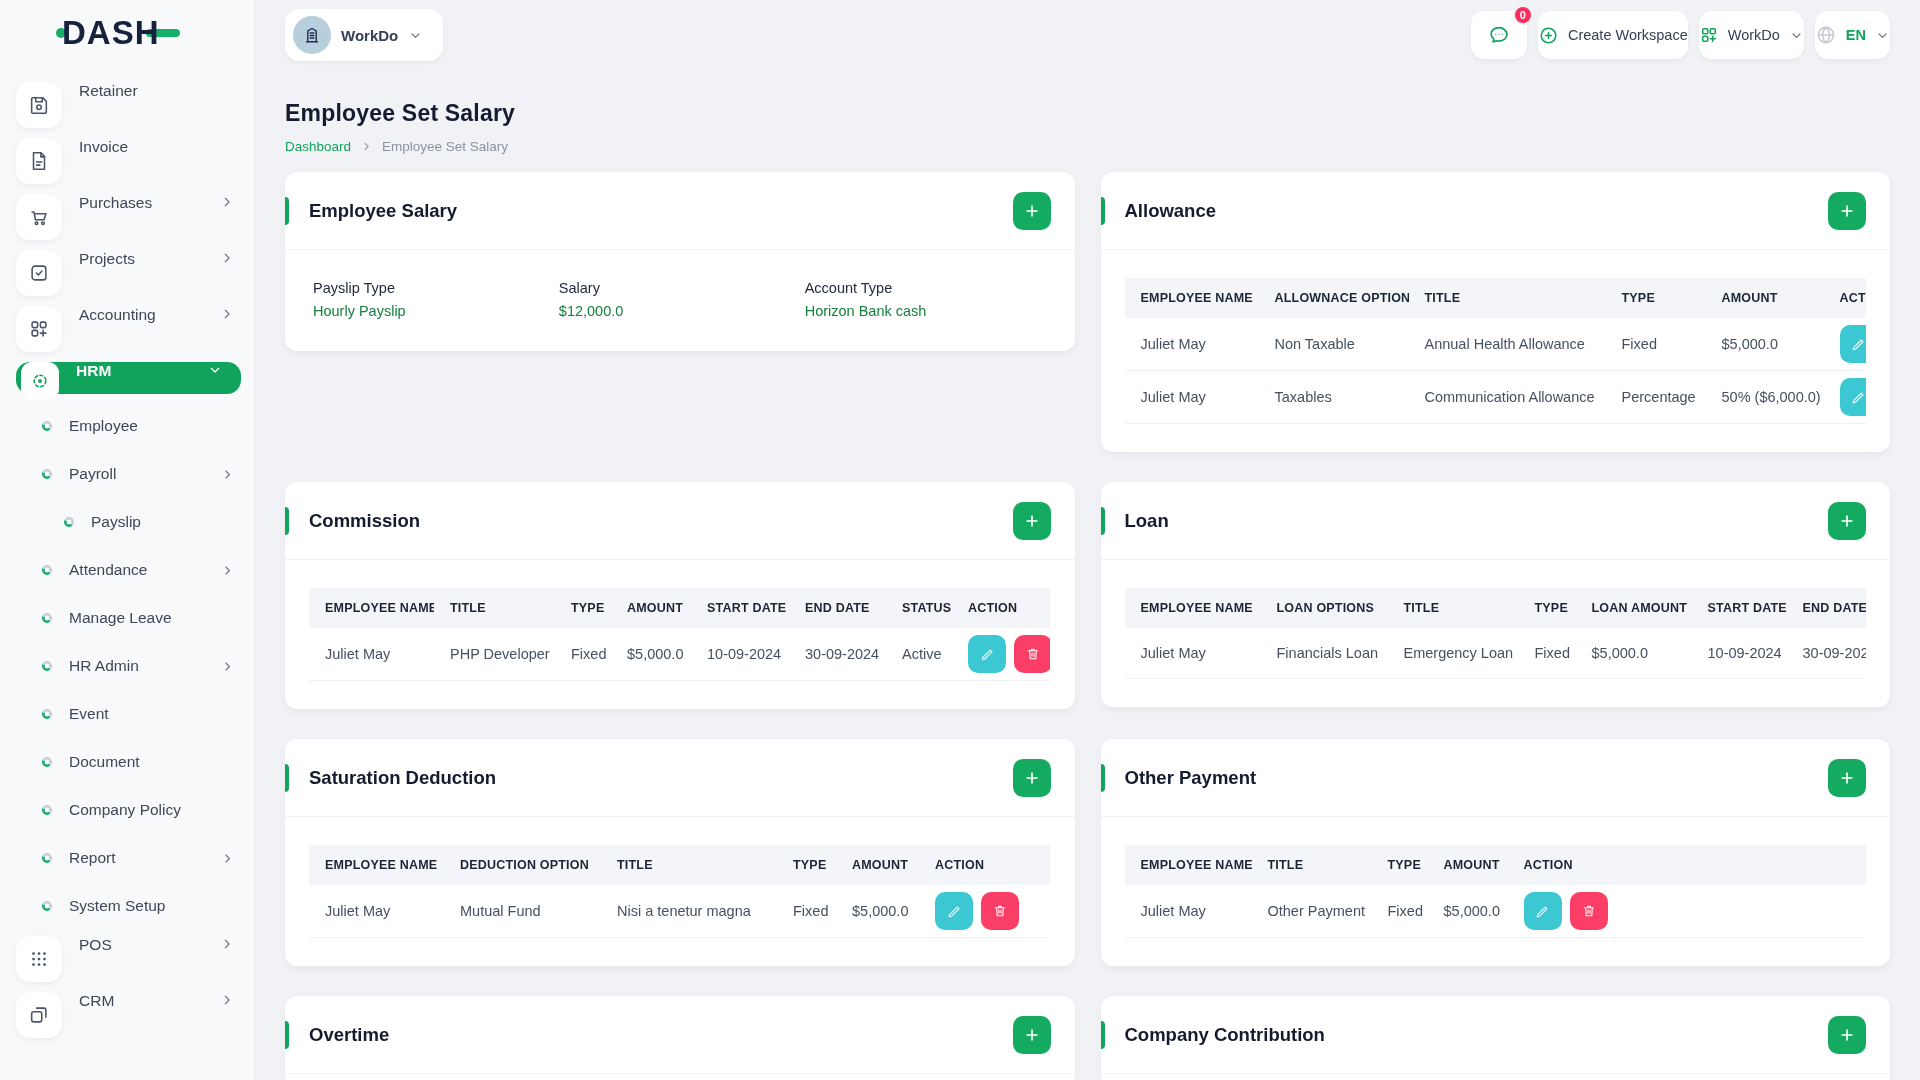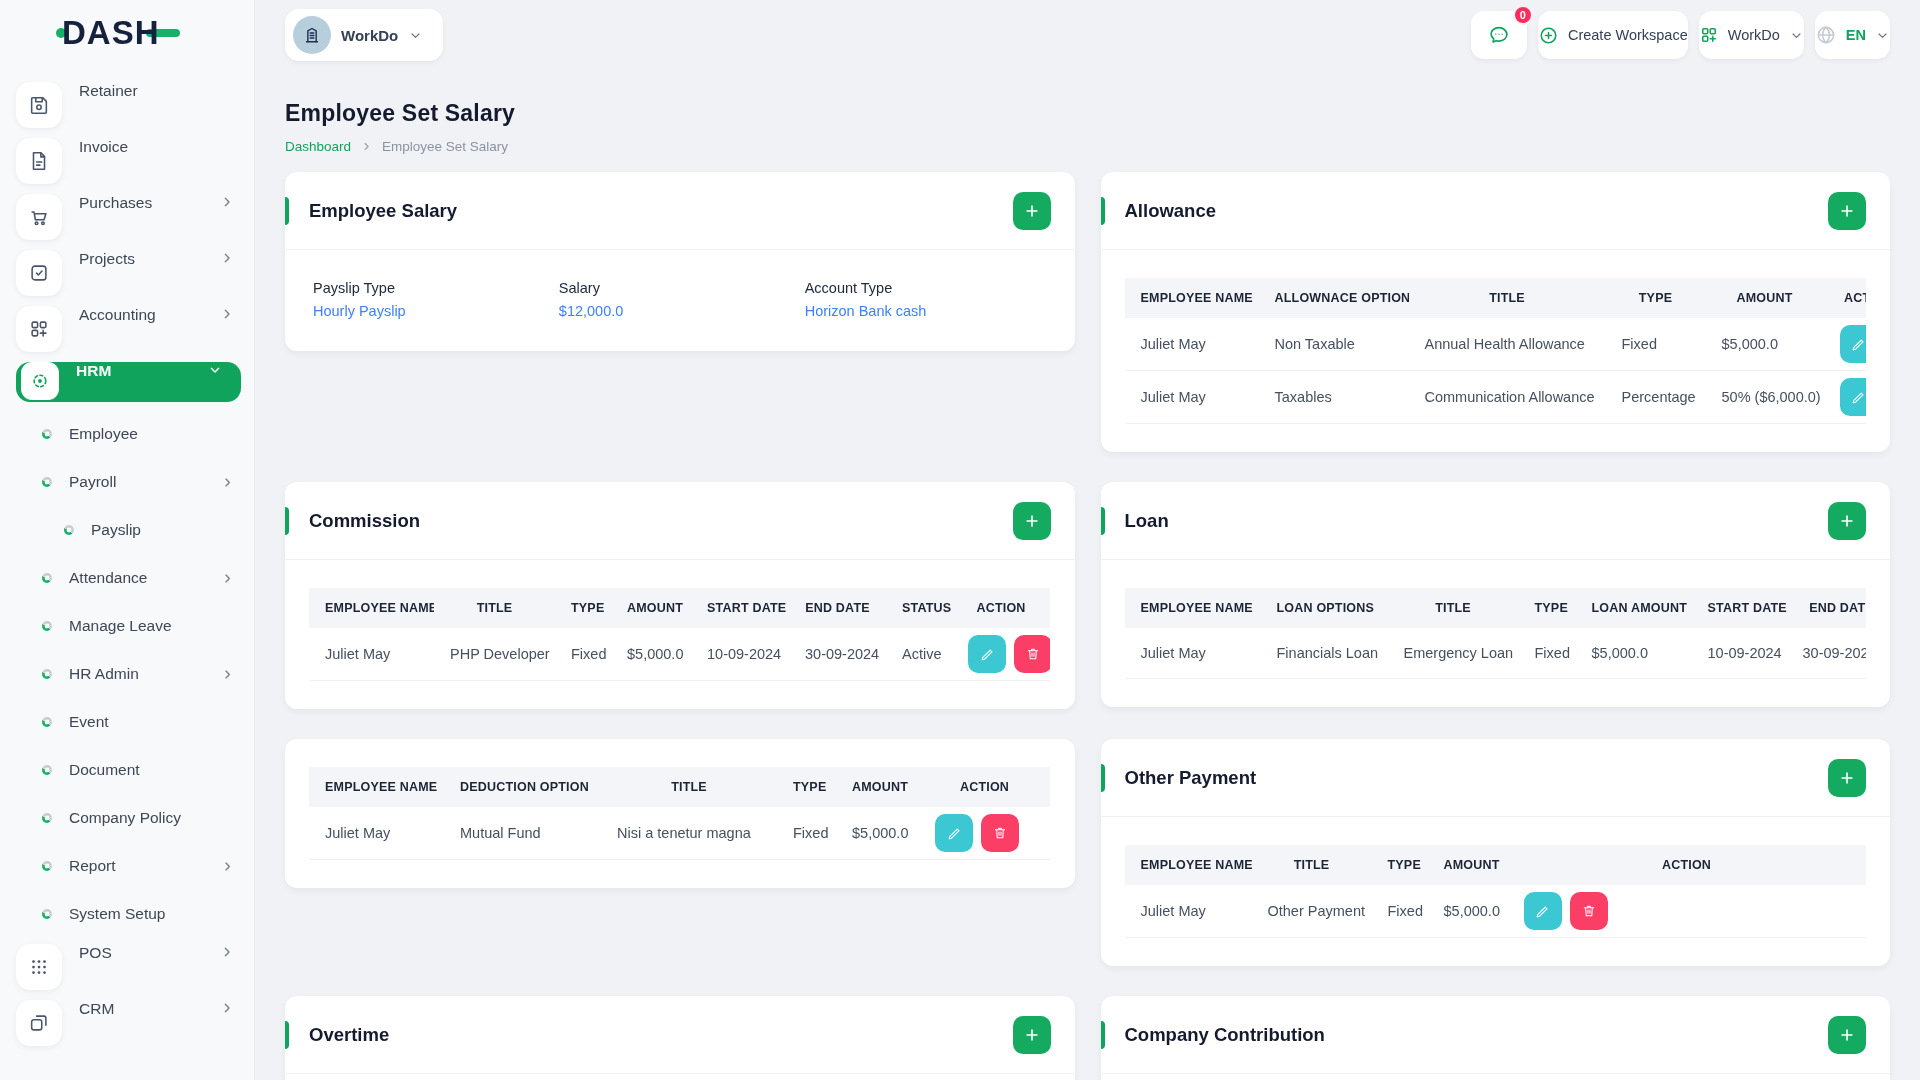--- a/index.html
+++ b/index.html
@@ -20,21 +20,21 @@
   .logo-dot{width:10px;height:10px;border-radius:50%;background:#17b06a;margin-right:-4px;position:relative;z-index:0}
   .logo-text{font-size:33px;font-weight:800;letter-spacing:1px;color:#16213e;position:relative;z-index:1}
   .logo-dash{width:34px;height:8px;border-radius:4px;background:#17b06a;margin-left:-14px;position:relative;z-index:0}
   .nav{padding:16px 14px 0 16px}
   .nav-item{display:flex;align-items:flex-start;gap:17px;height:48px;margin-bottom:8px;cursor:pointer}
   .icon-box{width:46px;height:46px;flex:0 0 auto;background:#fff;border-radius:14px;
     display:flex;align-items:center;justify-content:center;color:#4a556b;
     box-shadow:0 2px 6px rgba(16,24,40,.06)}
   .nav-label{font-size:15.5px;color:#3d4757;flex:1}
   .chev{color:#707a8a;margin-right:6px}
-  .nav-item.active{background:var(--green);border-radius:14px;height:40px;padding:0 12px 0 5px;}
+  .nav-item.active{background:var(--green);border-radius:14px;height:32px;padding:0 12px 0 5px;}
   .nav-item.active .icon-box{width:38px;height:38px;border-radius:11px;color:var(--green);box-shadow:none}
   .nav-item.active .nav-label{color:#fff;font-weight:700}
   .nav-item.active .chev{color:#fff}
   .sub-item{display:flex;align-items:center;gap:17px;height:48px;padding-left:26px;cursor:pointer}
   .sub-item .nav-label{font-size:15.5px}
   .sub-item.lvl2{padding-left:48px}
   .sub-item.current .nav-label{color:var(--green)}
   .bullet{width:10px;height:10px;border-radius:50%;flex:0 0 auto;
     background:radial-gradient(circle at 50% 50%, #f8f9fb 0 2.4px, rgba(0,0,0,0) 2.6px),
                conic-gradient(from 140deg, #17b06a 0 150deg, #c9cfda 150deg 360deg);}
@@ -75,26 +75,26 @@
     background:var(--green);border-radius:0 4px 4px 0}
   .card-title{font-size:18.5px;font-weight:700;color:var(--dark)}
   .add-btn{width:38px;height:38px;border-radius:10px;background:var(--green-btn);color:#fff;
     border:none;display:flex;align-items:center;justify-content:center;cursor:pointer}
   .card-body{padding:28px 24px}
   .stub-body{height:110px}
 
   
   .fields{display:grid;grid-template-columns:1fr 1fr 1fr;padding:2px 0 4px 4px}
   .field-label{font-size:14.5px;font-weight:400;color:#222b3d}
-  .field-value{margin-top:7px;font-size:14.5px;color:#3b82f6}
+  .field-value{margin-top:7px;font-size:14.5px;color:#15803d}
 
   
   .tbl-wrap{overflow:hidden}
   table{border-collapse:collapse;table-layout:fixed}
-  th{background:var(--thead);font-size:12.5px;font-weight:700;color:#1c2535;text-align:center;
+  th{background:var(--thead);font-size:12.5px;font-weight:700;color:#1c2535;text-align:left;
     padding:13px 16px;white-space:nowrap;letter-spacing:.2px;overflow:hidden}
   td{font-size:14.5px;color:var(--cell);padding:17px 16px;border-bottom:1px solid var(--line);
     white-space:nowrap;overflow:hidden}
   td.action-cell{padding:7px 0 7px 16px}
   .t-allowance table{width:789px}
   .t-loan table{width:772px}
   .t-commission table,.t-saturation table,.t-other table{width:741px}
   .btn-edit,.btn-del{width:38px;height:38px;border-radius:10px;border:none;color:#fff;
     display:inline-flex;align-items:center;justify-content:center;cursor:pointer;vertical-align:middle}
   .btn-edit{background:var(--cyan);margin-right:8px}
@@ -599,20 +599,28 @@
                 <td>10-09-2024</td>
                 <td>30-09-2024</td>
               </tr>
             </tbody>
           </table>
         </div>
       </div>
     </section>
 
     <section class="card">
+      <div class="card-head">
+        <h2 class="card-title">Saturation Deduction</h2>
+        <button class="add-btn">
+          <svg width="18" height="18" viewBox="0 0 24 24" fill="none" stroke="currentColor" stroke-width="2.2" stroke-linecap="round">
+              <path d="M12 5.5v13M5.5 12h13"></path>
+            </svg>
+        </button>
+      </div>
       <div class="card-body">
         <div class="tbl-wrap t-saturation">
           <table>
             <colgroup>
                 <col style="width:135px">
                 <col style="width:157px">
                 <col style="width:176px">
                 <col style="width:59px">
                 <col style="width:83px">
                 <col style="width:131px">

